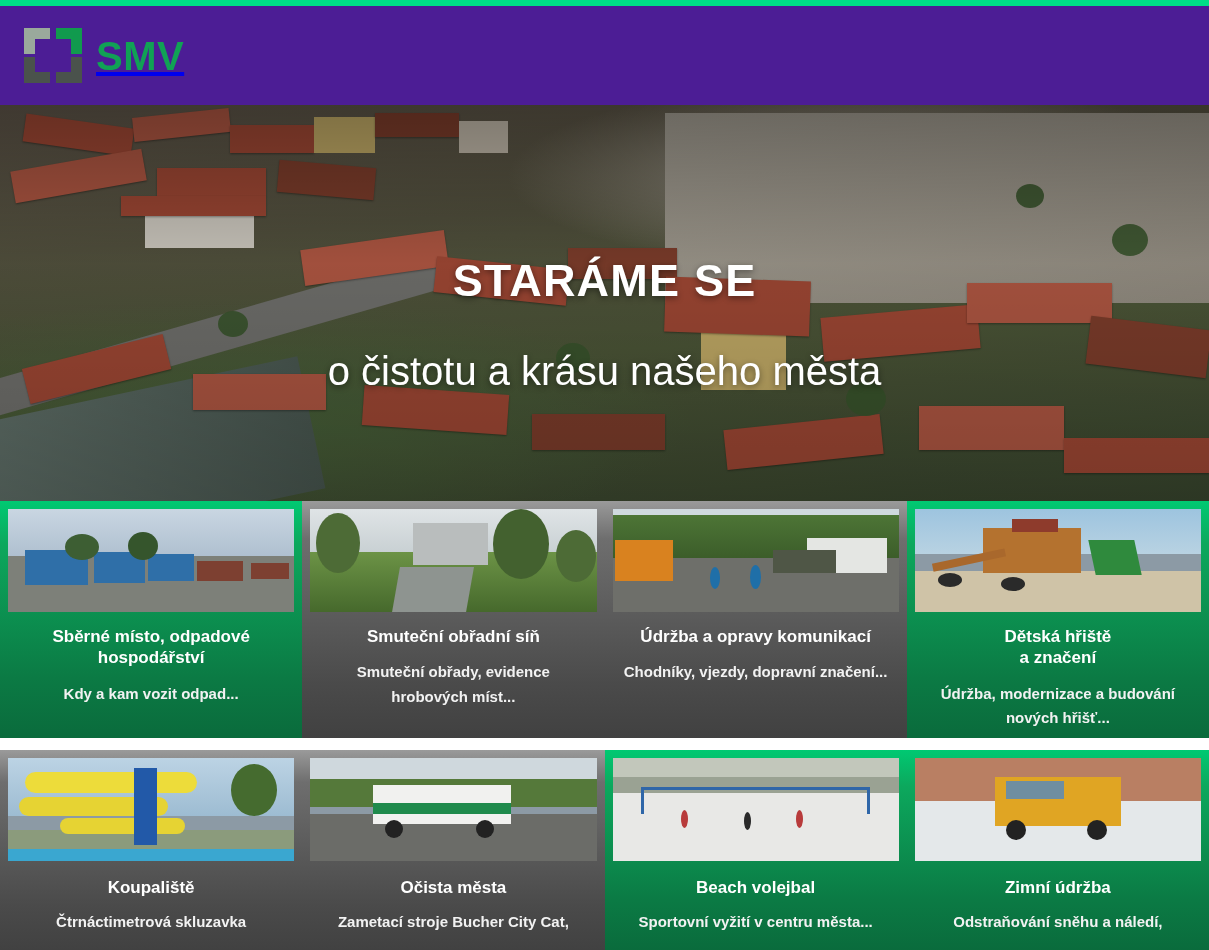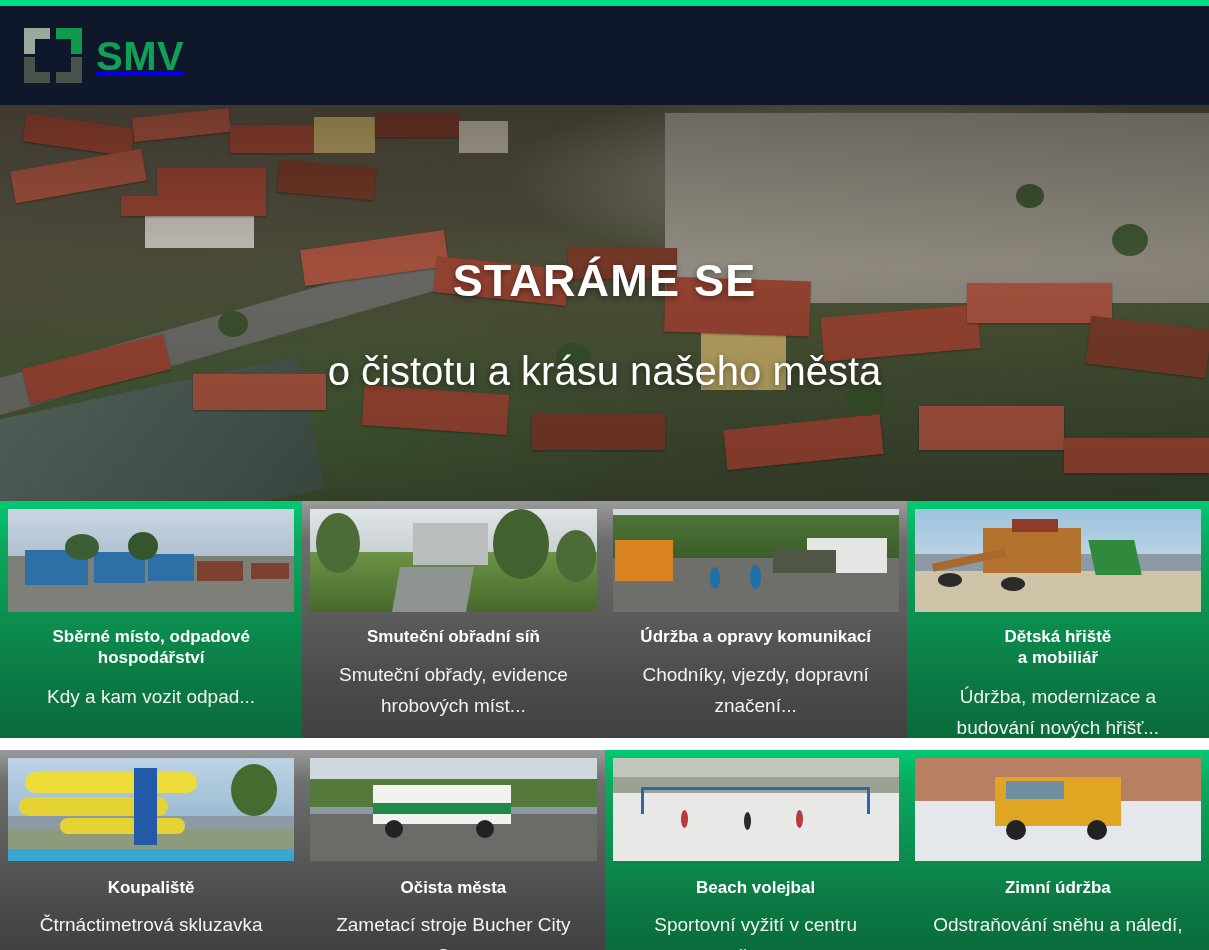--- a/index.html
+++ b/index.html
@@ -4,21 +4,21 @@
 <style>
   * { margin:0; padding:0; box-sizing:border-box; }
   html,body{ width:1209px; height:950px; overflow:hidden; background:#fff; }
   body{ font-family:"Liberation Sans", sans-serif; }
 
   
   .topbar{ height:6px; width:100%; background:#00dd87; }
 
   
   .header{
-    height:99px; width:100%; background:#0f172a;
+    height:99px; width:100%; background:#4c1d95;
     display:flex; align-items:center; justify-content:space-between;
     padding:0 20px 0 24px;
   }
   .brand{ display:flex; align-items:center; gap:14px; }
   .logo-mark{ position:relative; width:58px; height:55px; flex:none; }
   .logo-mark span{ position:absolute; display:block; }
   .lm-tl{ left:0;  top:0;  width:26px; height:11px;  background:#9aa99c; }
   .lm-tl2{left:0;  top:0;  width:11px; height:26px;  background:#9aa99c; }
   .lm-tr{ right:0; top:0;  width:26px; height:11px;  background:#119a4e; }
   .lm-tr2{right:0; top:0;  width:11px; height:26px;  background:#119a4e; }
@@ -100,21 +100,21 @@
 
   .card-img{
     width:100%; height:103px; flex:none; position:relative; overflow:hidden;
     background:#8c9aa5;
   }
   .card-title{
     margin-top:14px; color:#fff; font-size:17px; font-weight:bold; line-height:1.26;
     padding:0 6px; white-space:pre-line;
   }
   .card-desc{
-    margin-top:13px; color:#f2f2f2; font-size:19px; font-weight:400; line-height:1.62;
+    margin-top:13px; color:#f2f2f2; font-size:15px; font-weight:700; line-height:1.62;
     padding:0 8px;
   }
   .row2 .card-img{ height:103px; }
   .row2 .card-title{ margin-top:16px; }
   .row2 .card-desc{ margin-top:12px; }
 
   
   .ph{ position:absolute; inset:0; }
   .sky{ position:absolute; left:0; top:0; right:0; height:48%; background:linear-gradient(180deg,#c9d6e2,#aebfcf); }
   .grd{ position:absolute; left:0; bottom:0; right:0; height:54%; background:#7d8079; }
@@ -256,21 +256,21 @@
         <div style="position:absolute; left:0; bottom:0; width:100%; height:40%; background:#cfc3a7;"></div>
         <div style="position:absolute; left:24%; top:18%; width:34%; height:44%; background:#b4722f;"></div>
         <div style="position:absolute; left:34%; top:10%; width:16%; height:12%; background:#8e3b2c;"></div>
         <div style="position:absolute; left:62%; top:30%; width:16%; height:34%; background:#2f8a3d; transform:skewX(12deg);"></div>
         <div style="position:absolute; left:6%; top:46%; width:26%; height:8%; background:#a9682c; transform:rotate(-12deg);"></div>
         <div class="blob" style="left:8%;  top:62%; width:24px; height:14px; background:#2a2a2a;"></div>
         <div class="blob" style="left:30%; top:66%; width:24px; height:14px; background:#2a2a2a;"></div>
       </div>
     </div>
     <div class="card-title">Dětská hřiště
-a mobiliář</div>
+a značení</div>
     <div class="card-desc">Údržba, modernizace a budování nových hřišť...</div>
   </div>
 </div>
 
 <div class="row gap"></div>
 
 <div class="row row2">
 
 
   <div class="card gray">

